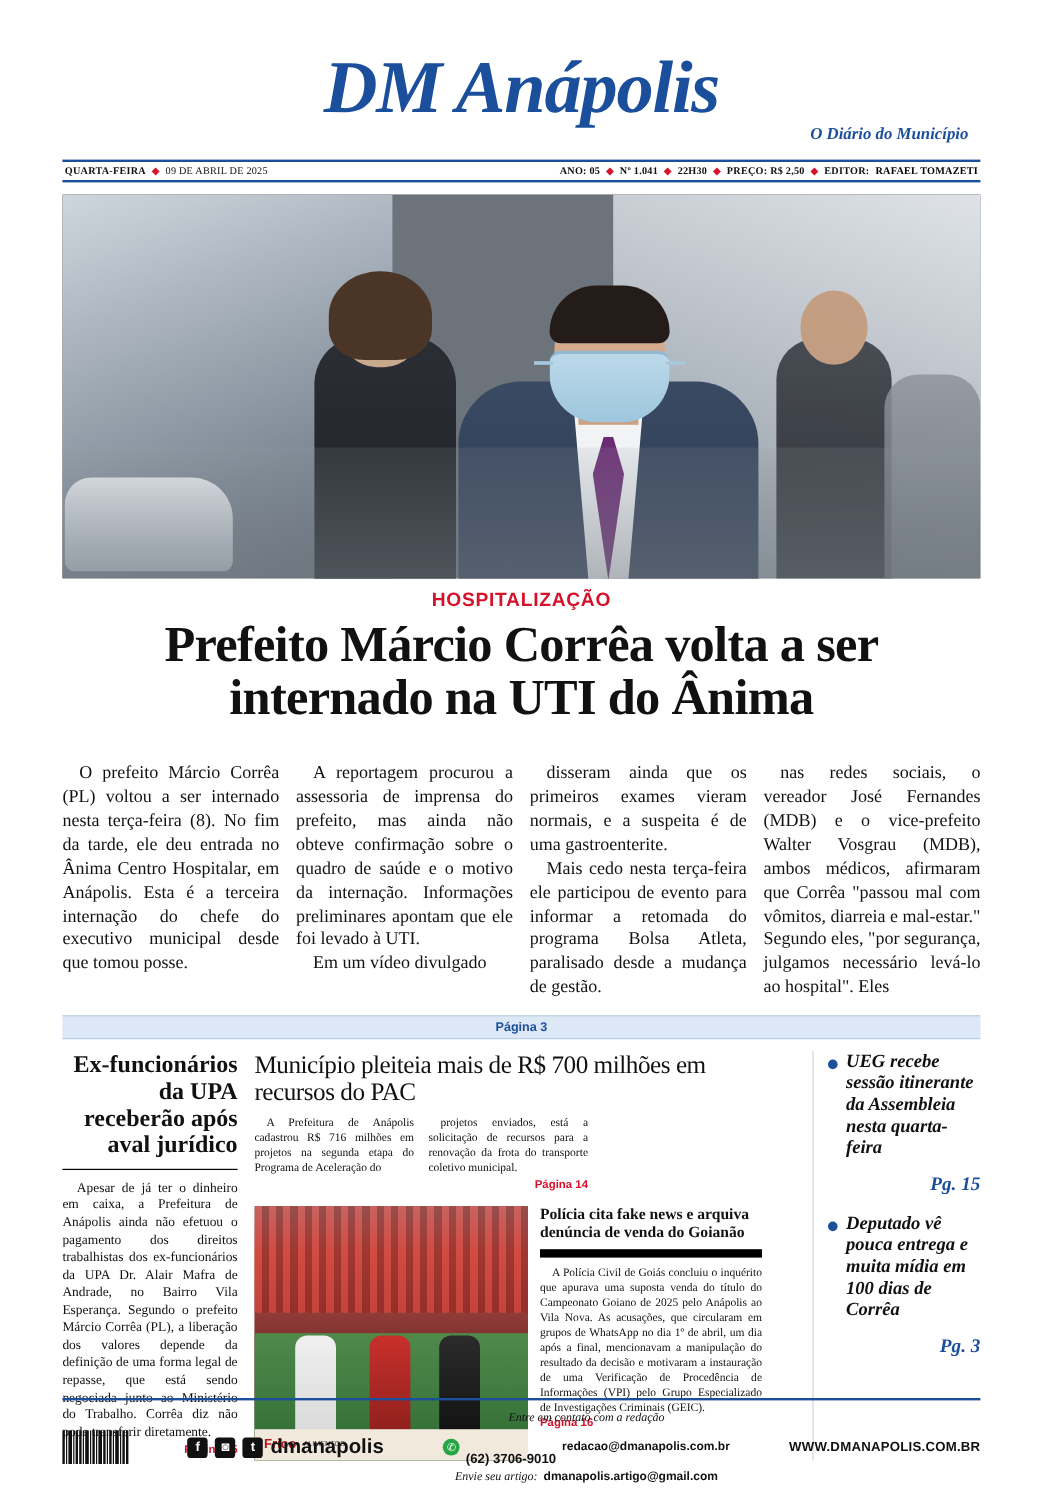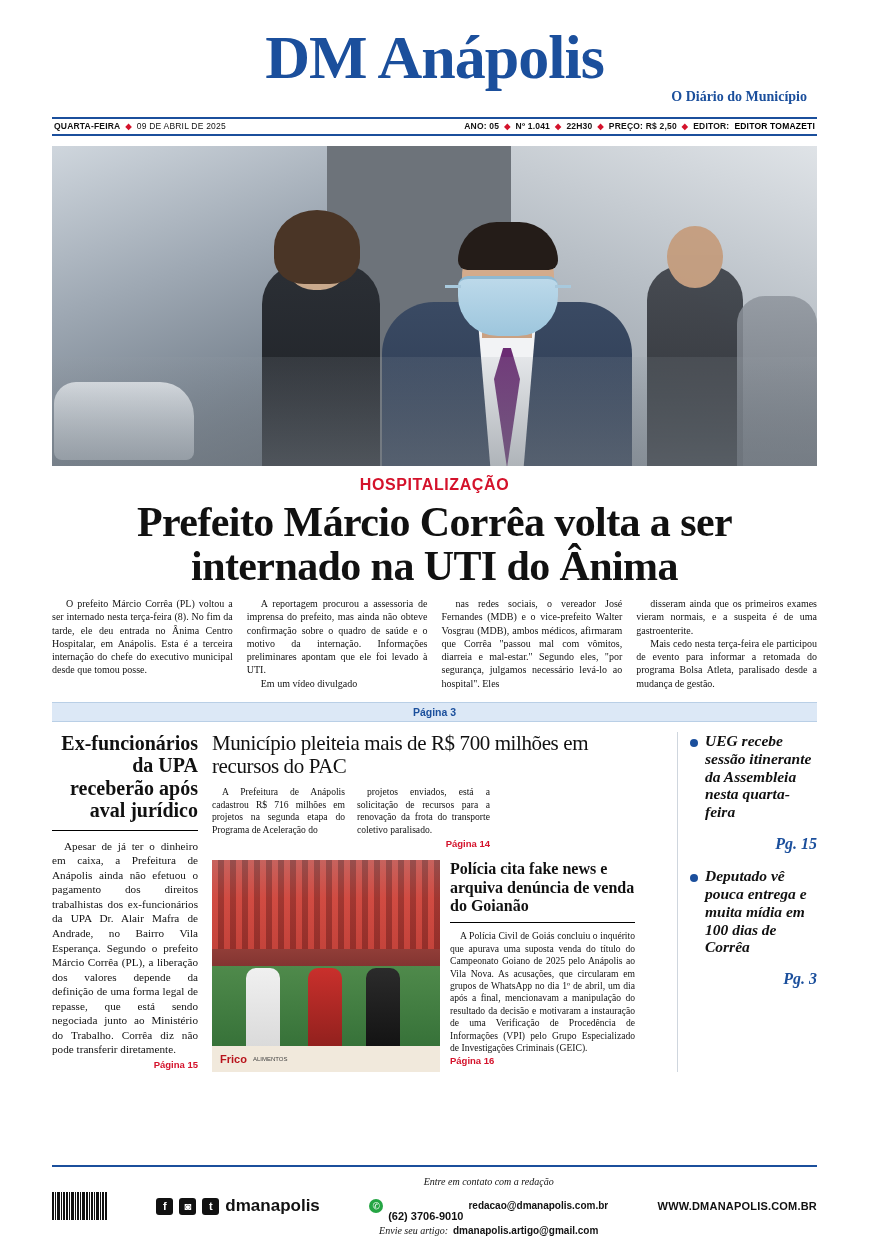--- a/index.html
+++ b/index.html
@@ -14,23 +14,24 @@
   }
   .page {
     position: relative;
     width: 869px;
     height: 1254px;
     padding: 0 52px;
   }
 
   
   .masthead {
-    padding-top: 28px;
+    padding-top: 44px;
     text-align: center;
     position: relative;
+    font-style: italic;
   }
   .logo {
     font-family: "Liberation Serif", serif;
     font-weight: bold;
     font-size: 62px;
     letter-spacing: -1px;
     color: #1b4f9c;
     line-height: 0.95;
     text-align: center;
   }
@@ -52,21 +53,21 @@
     display: flex;
     align-items: center;
     justify-content: space-between;
     font-family: "Liberation Sans", sans-serif;
     font-size: 8.5px;
     font-weight: bold;
     letter-spacing: .2px;
     height: 19px;
     padding: 0 2px;
   }
-  .infobar .left, .infobar .right { display: flex; align-items: center; gap: 5px; }
+  .infobar .left, .infobar .right { display: flex; align-items: center; gap: 5px; font-family: Liberation Serif, serif; }
   .diamond { color: #d4122b; font-size: 8px; }
   .infobar .date { font-weight: normal; }
   .editorname { color: #000; }
 
   
   .lead-photo {
     margin-top: 10px;
     width: 765px;
     height: 320px;
     overflow: hidden;
@@ -172,25 +173,25 @@
     font-family: "Liberation Serif", serif;
     font-weight: bold;
     font-size: 42px;
     line-height: 1.06;
     margin-top: 6px;
     letter-spacing: -.6px;
   }
 
   
   .lead-cols {
-    margin-top: 8px;
+    margin-top: 30px;
     display: grid;
     grid-template-columns: repeat(4, 1fr);
     column-gap: 14px;
-    font-size: 10px;
+    font-size: 15px;
     line-height: 1.33;
     text-align: justify;
   }
   .lead-cols p { margin: 0 0 0 0; text-indent: 14px; }
   .lead-cols p + p { margin-top: 0; }
 
   
   .pagebar {
     margin-top: 12px;
     background: #dce8f6;
@@ -285,23 +286,23 @@
   .photo2 .p3 { left: 154px; background: linear-gradient(180deg,#2b2b2b,#111); }
   .photo2 .board {
     position: absolute; left: 0; bottom: 0; width: 100%; height: 26px;
     background: #f1e9dc; display: flex; align-items: center; gap: 6px; padding-left: 8px;
     font-family: "Liberation Sans", sans-serif; font-size: 11px; font-weight: bold; color: #b8141c;
   }
   .photo2 .board small { font-size: 6px; color: #444; font-weight: normal; }
   .sub-hd {
     font-family: "Liberation Serif", serif;
     font-weight: bold;
-    font-size: 16px;
+    font-size: 13px;
     line-height: 1.14;
-    border-bottom: 1px solid #000000;
+    border-bottom: 7px solid #000000;
     padding-bottom: 7px;
   }
   .sub-body {
     margin-top: 7px;
     font-size: 9.6px;
     line-height: 1.3;
     text-align: justify;
   }
   .sub-body p { margin: 0; text-indent: 10px; }
   .pg-red-inline {
@@ -385,21 +386,21 @@
     <div class="right">
       <span>ANO: 05</span>
       <span class="diamond">◆</span>
       <span>Nº 1.041</span>
       <span class="diamond">◆</span>
       <span>22H30</span>
       <span class="diamond">◆</span>
       <span>PREÇO: R$ 2,50</span>
       <span class="diamond">◆</span>
       <span>EDITOR:</span>
-      <span class="editorname">EDITOR TOMAZETI</span>
+      <span class="editorname">RAFAEL TOMAZETI</span>
     </div>
   </div>
 
   <div class="lead-photo">
     <div class="bg-left"></div>
     <div class="bg-right"></div>
     <div class="car"></div>
     <div class="woman"></div>
     <div class="man">
       <div class="suit"></div>
@@ -414,42 +415,42 @@
     <div class="person4"></div>
     <div class="blurband"></div>
   </div>
 
   <div class="kicker">HOSPITALIZAÇÃO</div>
   <div class="headline">Prefeito Márcio Corrêa volta a ser internado na UTI do Ânima</div>
 
   <div class="lead-cols">
     <p>O prefeito Márcio Corrêa (PL) voltou a ser internado nesta terça-feira (8). No fim da tarde, ele deu entrada no Ânima Centro Hospitalar, em Anápolis. Esta é a terceira internação do chefe do executivo municipal desde que tomou posse.</p>
     <p>A reportagem procurou a assessoria de imprensa do prefeito, mas ainda não obteve confirmação sobre o quadro de saúde e o motivo da internação. Informações preliminares apontam que ele foi levado à UTI.<span style="display: block; text-indent: 14px;">Em um vídeo divulgado</span></p>
+    <p>disseram ainda que os primeiros exames vieram normais, e a suspeita é de uma gastroenterite.<span style="display: block; text-indent: 14px;">Mais cedo nesta terça-feira ele participou de evento para informar a retomada do programa Bolsa Atleta, paralisado desde a mudança de gestão.</span></p>
     <p>nas redes sociais, o vereador José Fernandes (MDB) e o vice-prefeito Walter Vosgrau (MDB), ambos médicos, afirmaram que Corrêa "passou mal com vômitos, diarreia e mal-estar." Segundo eles, "por segurança, julgamos necessário levá-lo ao hospital". Eles</p>
-    <p>disseram ainda que os primeiros exames vieram normais, e a suspeita é de uma gastroenterite.<span style="display: block; text-indent: 14px;">Mais cedo nesta terça-feira ele participou de evento para informar a retomada do programa Bolsa Atleta, paralisado desde a mudança de gestão.</span></p>
   </div>
 
   <div class="pagebar">Página 3</div>
 
   <div class="lower">
 
     <div class="left-column">
       <div class="left-hd">Ex-funcionários da UPA receberão após aval jurídico</div>
       <div class="left-body">
         <p>Apesar de já ter o dinheiro em caixa, a Prefeitura de Anápolis ainda não efetuou o pagamento dos direitos trabalhistas dos ex-funcionários da UPA Dr. Alair Mafra de Andrade, no Bairro Vila Esperança. Segundo o prefeito Márcio Corrêa (PL), a liberação dos valores depende da definição de uma forma legal de repasse, que está sendo negociada junto ao Ministério do Trabalho. Corrêa diz não pode transferir diretamente.</p>
         <span class="pg-red">Página 15</span>
       </div>
     </div>
 
     <div class="mid-column">
       <div class="mid-hd">Município pleiteia mais de R$ 700 milhões em recursos do PAC</div>
       <div class="mid-cols">
         <p>A Prefeitura de Anápolis cadastrou R$ 716 milhões em projetos na segunda etapa do Programa de Aceleração do</p>
         <div>
-          <p>projetos enviados, está a solicitação de recursos para a renovação da frota do transporte coletivo paralisado.</p>
+          <p>projetos enviados, está a solicitação de recursos para a renovação da frota do transporte coletivo municipal.</p>
           <span class="pg-red">Página 14</span>
         </div>
       </div>
 
       <div class="sub-story">
         <div class="photo2">
           <div class="crowd"></div>
           <div class="pitch"></div>
           <div class="p1"></div>
           <div class="p2"></div>

